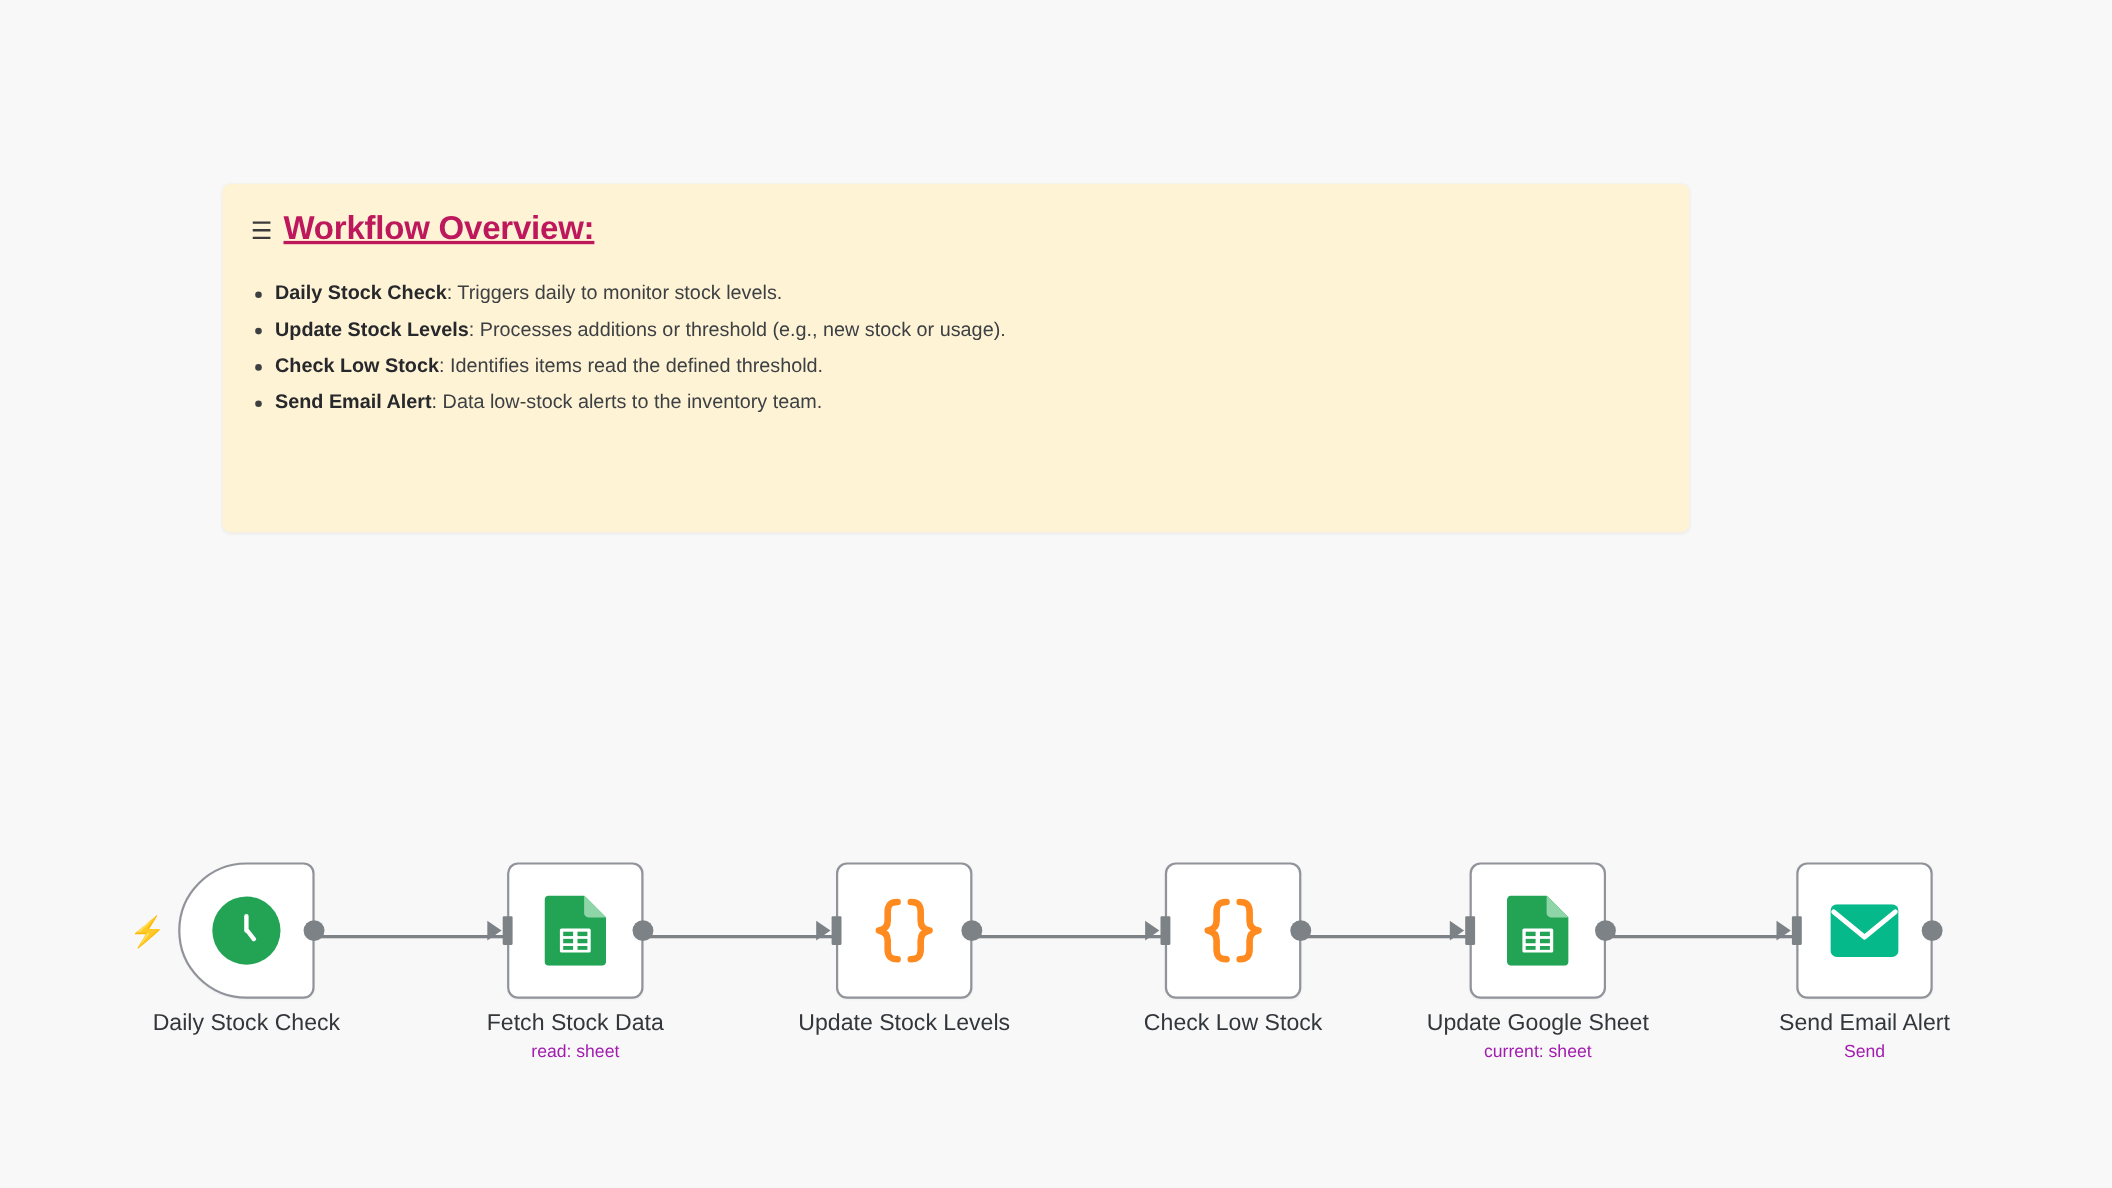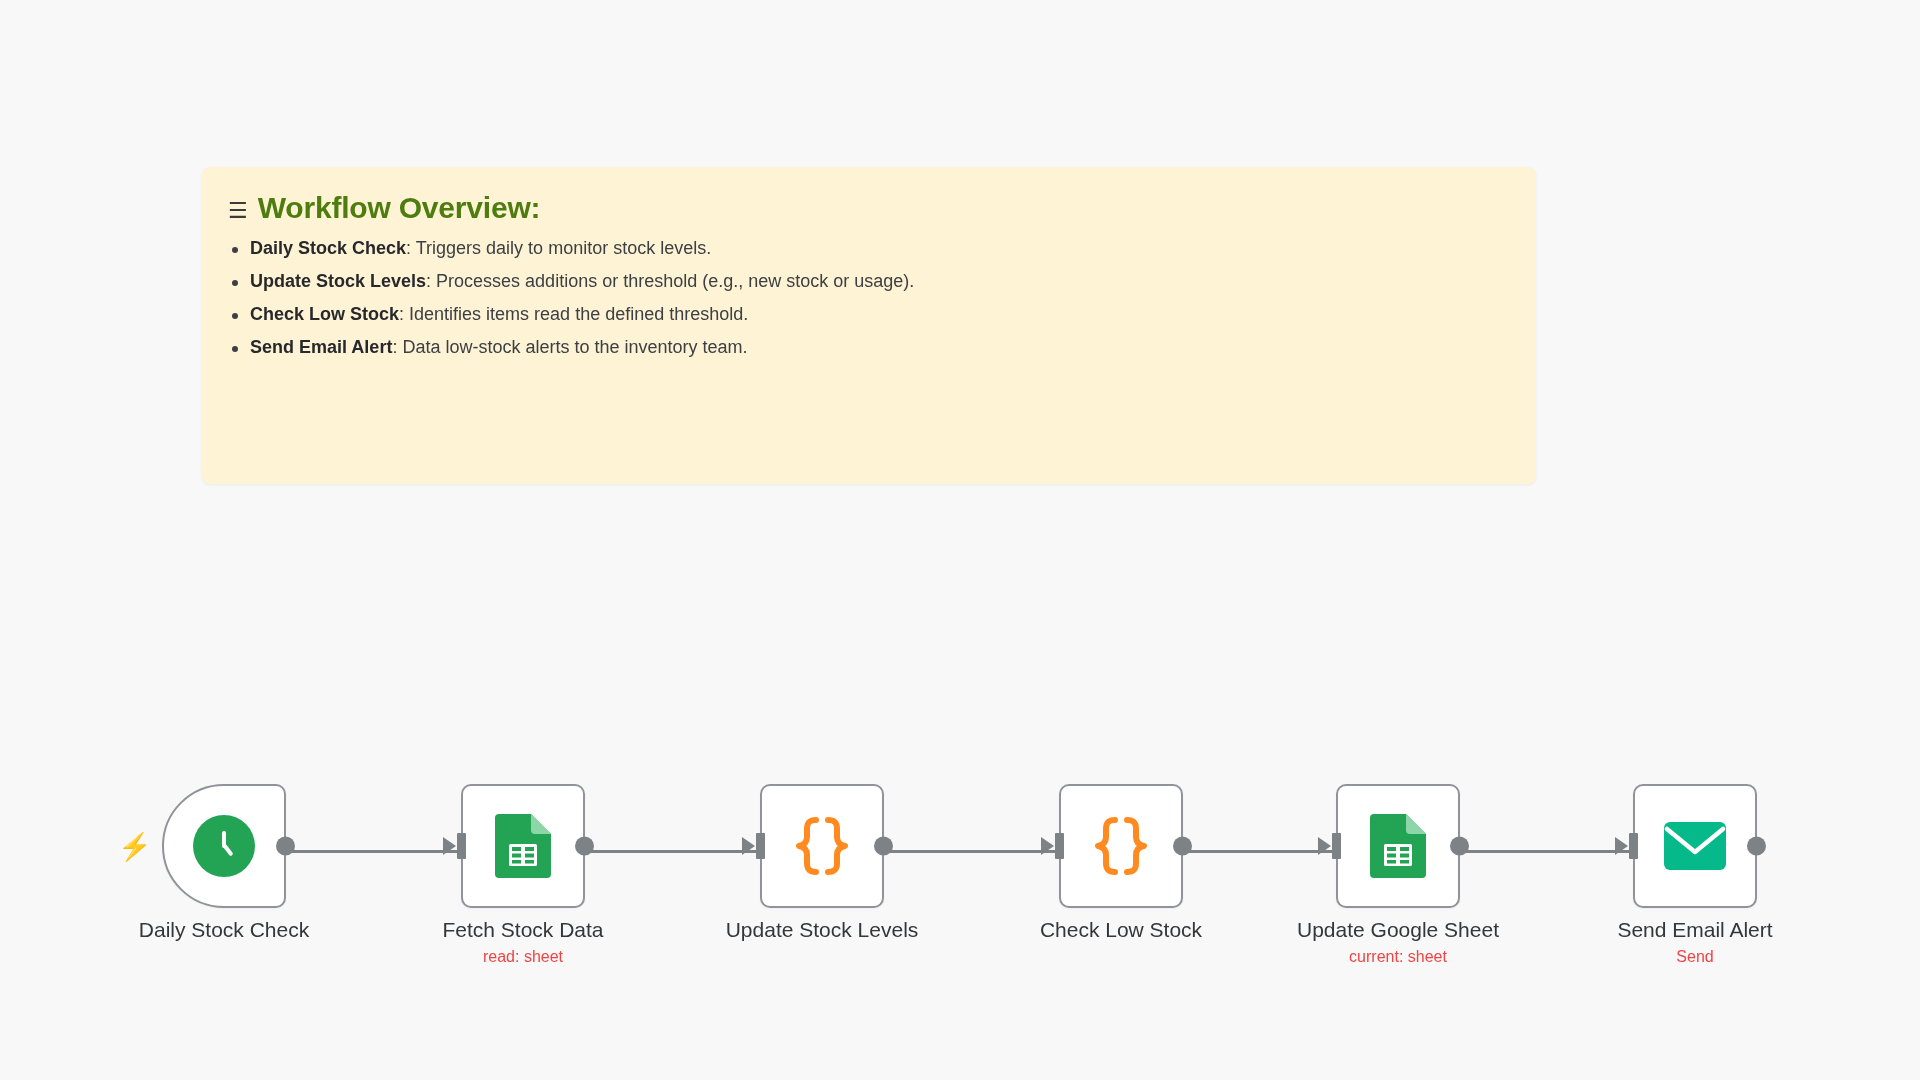--- a/index.html
+++ b/index.html
@@ -27,26 +27,27 @@
     margin: 8px 0 6px 0;
   }
   .callout-title .note-icon {
     font-size: 22px; line-height: 1;
     color: #3b3b3b;
     display: inline-block;
   }
   .callout-title .title-text {
     font-size: 30px;
     font-weight: bold;
-    color: #4d7c0f;
+    color: #be185d;
     letter-spacing: -0.2px;
+    text-decoration: underline;
   }
   .callout ul {
     list-style: none;
-    margin: 14px 0 0 0;
+    margin: 32px 0 0 0;
     padding: 0;
   }
   .callout li {
     position: relative;
     font-size: 18px;
     color: #3c4043;
     line-height: 1.0;
     padding: 0 0 0 22px;
     margin-bottom: 15px;
   }
@@ -83,21 +84,21 @@
     white-space: nowrap;
     font-size: 21px;
     color: #33373b;
   }
   .node-sublabel {
     position: absolute;
     top: 164px; left: 50%;
     transform: translateX(-50%);
     white-space: nowrap;
     font-size: 16px;
-    color: #ef4444;
+    color: #a21caf;
   }
 
   
   .out-dot {
     position: absolute;
     right: -11px; top: 50%;
     transform: translateY(-50%);
     width: 19px; height: 19px;
     border-radius: 50%;
     background: #7d8287;

